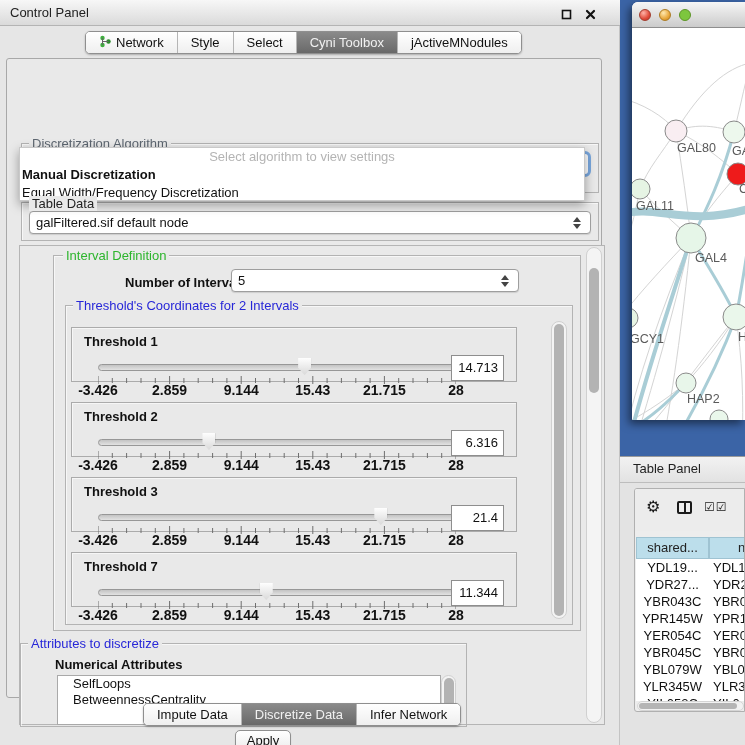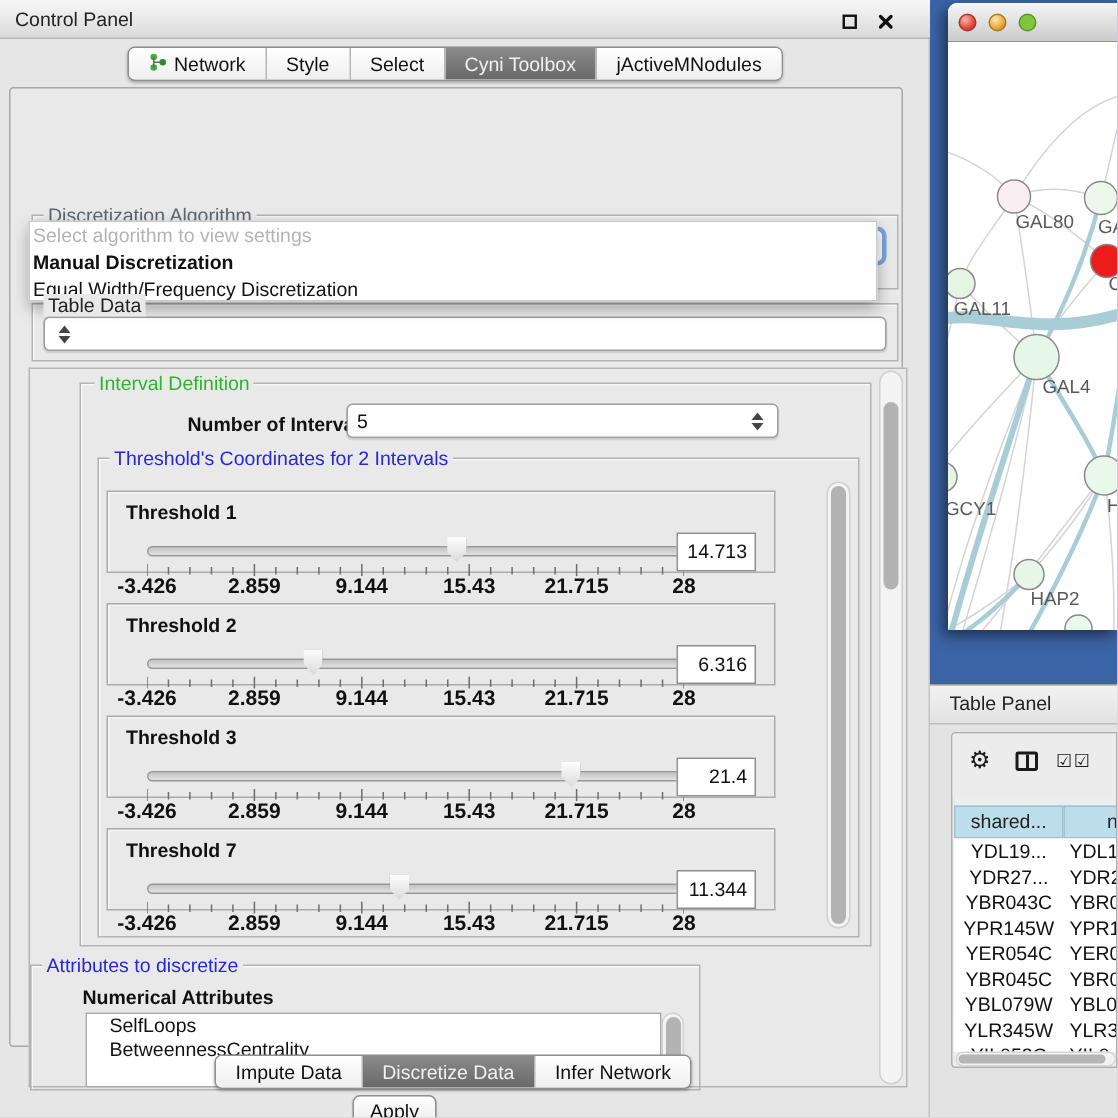--- a/index.html
+++ b/index.html
@@ -41,21 +41,21 @@
   .arr-up{width:0;height:0;border-left:4px solid transparent;border-right:4px solid transparent;border-bottom:5px solid #444;}
   .arr-dn{width:0;height:0;border-left:4px solid transparent;border-right:4px solid transparent;border-top:5px solid #444;}
 
   #algo-group{left:14px;top:84px;width:578px;height:50px;}
   #algo-title{left:22px;top:77px;}
   #algo-combo-ring{left:22px;top:92px;width:562px;height:26px;background:#fff;border:3px solid #79a7dd;border-radius:6px;z-index:1;}
 
   
   #algo-popup{left:12px;top:88px;width:566px;height:54px;background:#fff;border:1px solid #c9c9c9;box-shadow:0 4px 10px rgba(0,0,0,.35);z-index:5;}
   .popup-row{height:18px;line-height:18px;padding:0 2px;font-size:13px;white-space:nowrap;overflow:hidden;}
-  #popup-hint{color:#b4b4b4;}
+  #popup-hint{color:#b4b4b4;text-align:center;}
   .popup-option{color:#111;cursor:pointer;}
   .popup-option.bold{font-weight:bold;}
 
   #tabledata-group{left:14px;top:143px;width:578px;height:39px;}
   #tabledata-title{left:22px;top:137px;z-index:6;}
   #tabledata-combo{left:22px;top:152px;width:562px;height:23px;}
 
   
   #viewport{left:12px;top:186px;width:586px;height:480px;border:1px solid #b5b5b5;background:#e9e9e9;overflow:hidden;}
   .vscrollbar{background:#f4f4f4;border:1px solid #d0d0d0;border-radius:8px;}
@@ -168,20 +168,21 @@
 
     <div id="pane" class="abs">
 
       <div id="algo-group" class="abs groupbox"></div>
       <div id="algo-title" class="abs group-title gt-gray">Discretization Algorithm</div>
       <div id="algo-combo-ring" class="abs"></div>
 
       <div id="tabledata-group" class="abs groupbox"></div>
       <div id="tabledata-title" class="abs group-title gt-dark">Table Data</div>
       <div id="tabledata-combo" class="abs combo">
+        <span class="combo-text">galFiltered.sif default node</span>
         <span class="stepper">
             <span class="arr-up"></span>
             <span class="arr-dn"></span>
           </span>
       </div>
 
       <div id="algo-popup" class="abs">
         <div id="popup-hint" class="popup-row">Select algorithm to view settings</div>
         <div id="popup-options">
             <div class="popup-row popup-option bold">Manual Discretization</div>

